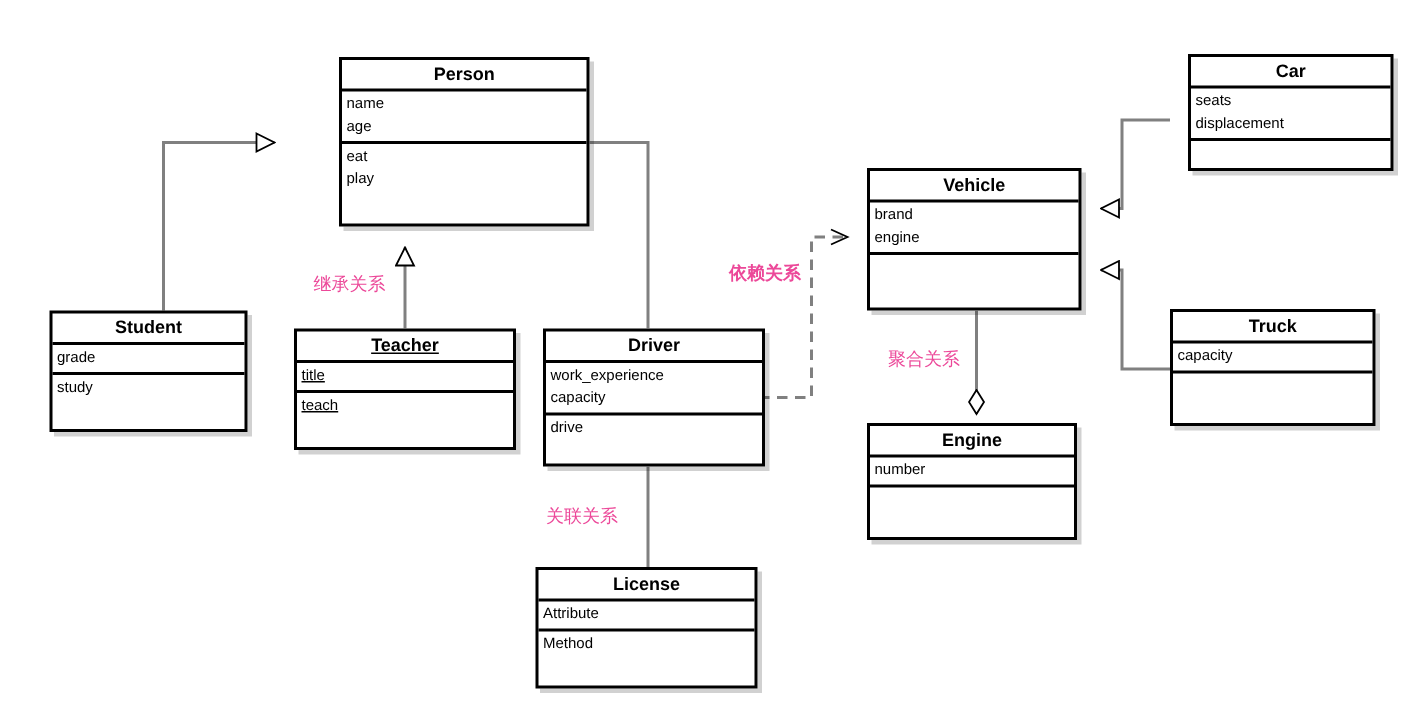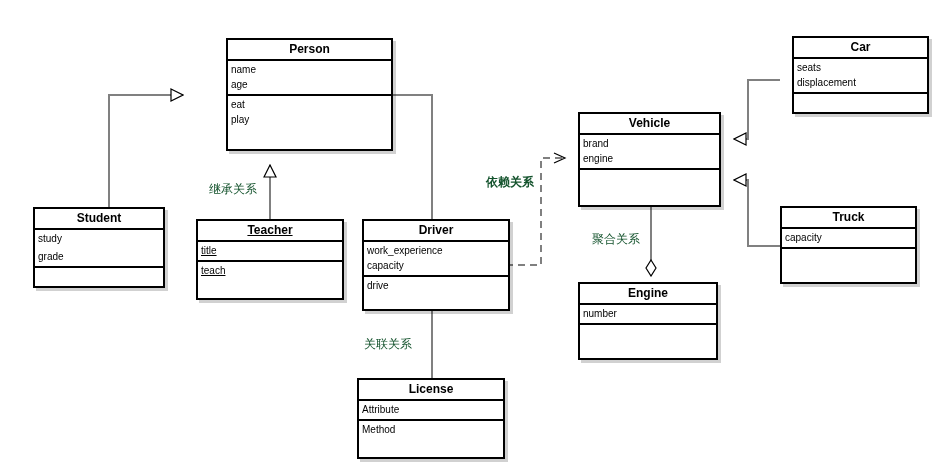--- a/index.html
+++ b/index.html
@@ -46,21 +46,21 @@
     color: #000000;
     white-space: pre-line;
   }
   .uml-section.attrs {
     border-bottom: 2px solid #000000;
   }
   .edge-label {
     position: absolute;
     font-size: 12px;
     line-height: 14px;
-    color: #14532d;
+    color: #ec4899;
     white-space: nowrap;
     z-index: 6;
   }
 </style>
 </head>
 <body>
 
 <div id="canvas">
 
   <svg id="edges" viewBox="0 0 946 475" xmlns="http://www.w3.org/2000/svg">
@@ -118,22 +118,22 @@
   <div class="uml-class" style="left:196px; top:38px; width:167px; height:113px;margin-left:30px;">
     <div class="uml-title">Person</div>
     <div class="uml-section attrs">name
 age</div>
     <div class="uml-section">eat
 play</div>
   </div>
 
   <div class="uml-class" style="left:33px; top:207px; width:132px; height:81px;">
     <div class="uml-title">Student</div>
+    <div class="uml-section attrs">grade</div>
     <div class="uml-section">study</div>
-    <div class="uml-section attrs">grade</div>
   </div>
 
   <div class="uml-class" style="left:196px; top:219px; width:148px; height:81px;text-decoration:underline;">
     <div class="uml-title">Teacher</div>
     <div class="uml-section attrs">title</div>
     <div class="uml-section">teach</div>
   </div>
 
   <div class="uml-class" style="left:362px; top:219px; width:148px; height:92px;">
     <div class="uml-title">Driver</div>

